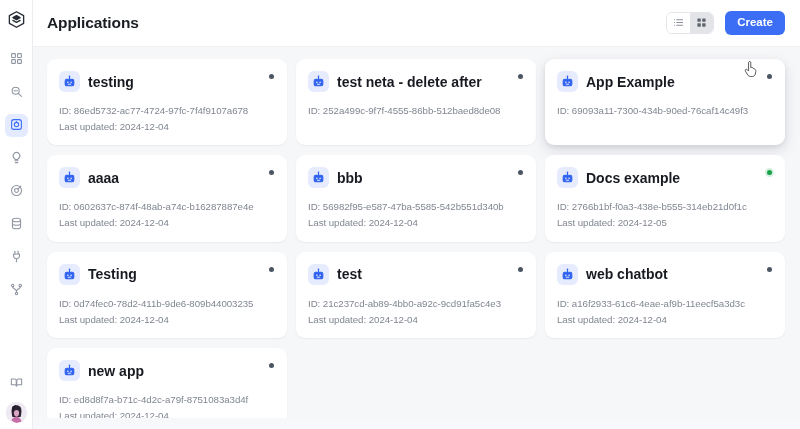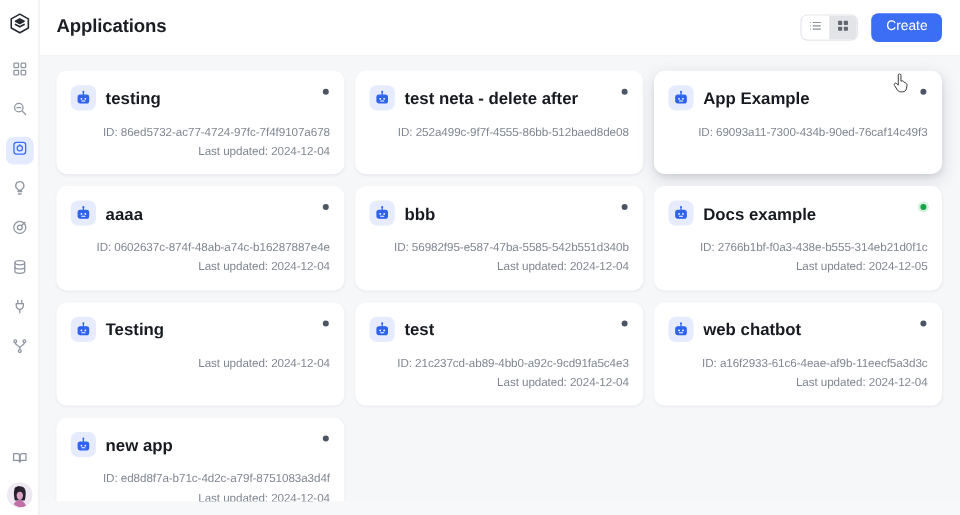--- a/index.html
+++ b/index.html
@@ -153,21 +153,21 @@
 
   .view-btn.active {
     background: #e2e4e8;
     color: #60656f;
   }
 
   .create-btn {
     background: #3b6ef5;
     color: #ffffff;
     font-size: 11.5px;
-    font-weight: normal;
+    font-weight: bold;
     border: none;
     border-radius: 6px;
     padding: 6px 12px;
     cursor: pointer;
     font-family: "Liberation Sans", sans-serif;
     line-height: 1;
   }
 
   
   .content {
@@ -237,21 +237,20 @@
     background: #16a34a;
     box-shadow: 0 0 0 2px rgba(22,163,74,0.18);
   }
 
   .card-meta {
     font-size: 9.7px;
     color: #808691;
     line-height: 1.62;
     letter-spacing: -0.05px;
     white-space: nowrap;
-    text-align: right;
   }
 
   .cursor-pointer {
     position: absolute;
     left: 744px;
     top: 61px;
     width: 14px;
     height: 17px;
     pointer-events: none;
     z-index: 50;
@@ -535,20 +534,21 @@
             <path d="M12 3.2v4.4" stroke="#2f62ef"></path>
             <circle cx="12" cy="2.6" r="1.5" fill="#2f62ef" stroke="none"></circle>
             <circle cx="9" cy="13.5" r="1.35" fill="#ffffff" stroke="none"></circle>
             <circle cx="15" cy="13.5" r="1.35" fill="#ffffff" stroke="none"></circle>
             <path d="M9.6 17h4.8" stroke="#ffffff" stroke-width="1.6"></path>
           </svg>
         </div>
         <div class="card-title">Testing</div>
       </div>
       <div class="status-dot"></div>
+      <div class="card-meta">ID: 0d74fec0-78d2-411b-9de6-809b44003235</div>
       <div class="card-meta">Last updated: 2024-12-04</div>
     </div>
           <div class="card">
       <div class="card-head">
         <div class="card-icon">
           <svg width="13" height="13" viewBox="0 0 24 24" fill="none" stroke="#2f62ef" stroke-width="1.9" stroke-linecap="round" stroke-linejoin="round">
             <rect x="4" y="8" width="16" height="12" rx="3" fill="#2f62ef" stroke="#2f62ef"></rect>
             <path d="M12 3.2v4.4" stroke="#2f62ef"></path>
             <circle cx="12" cy="2.6" r="1.5" fill="#2f62ef" stroke="none"></circle>
             <circle cx="9" cy="13.5" r="1.35" fill="#ffffff" stroke="none"></circle>

